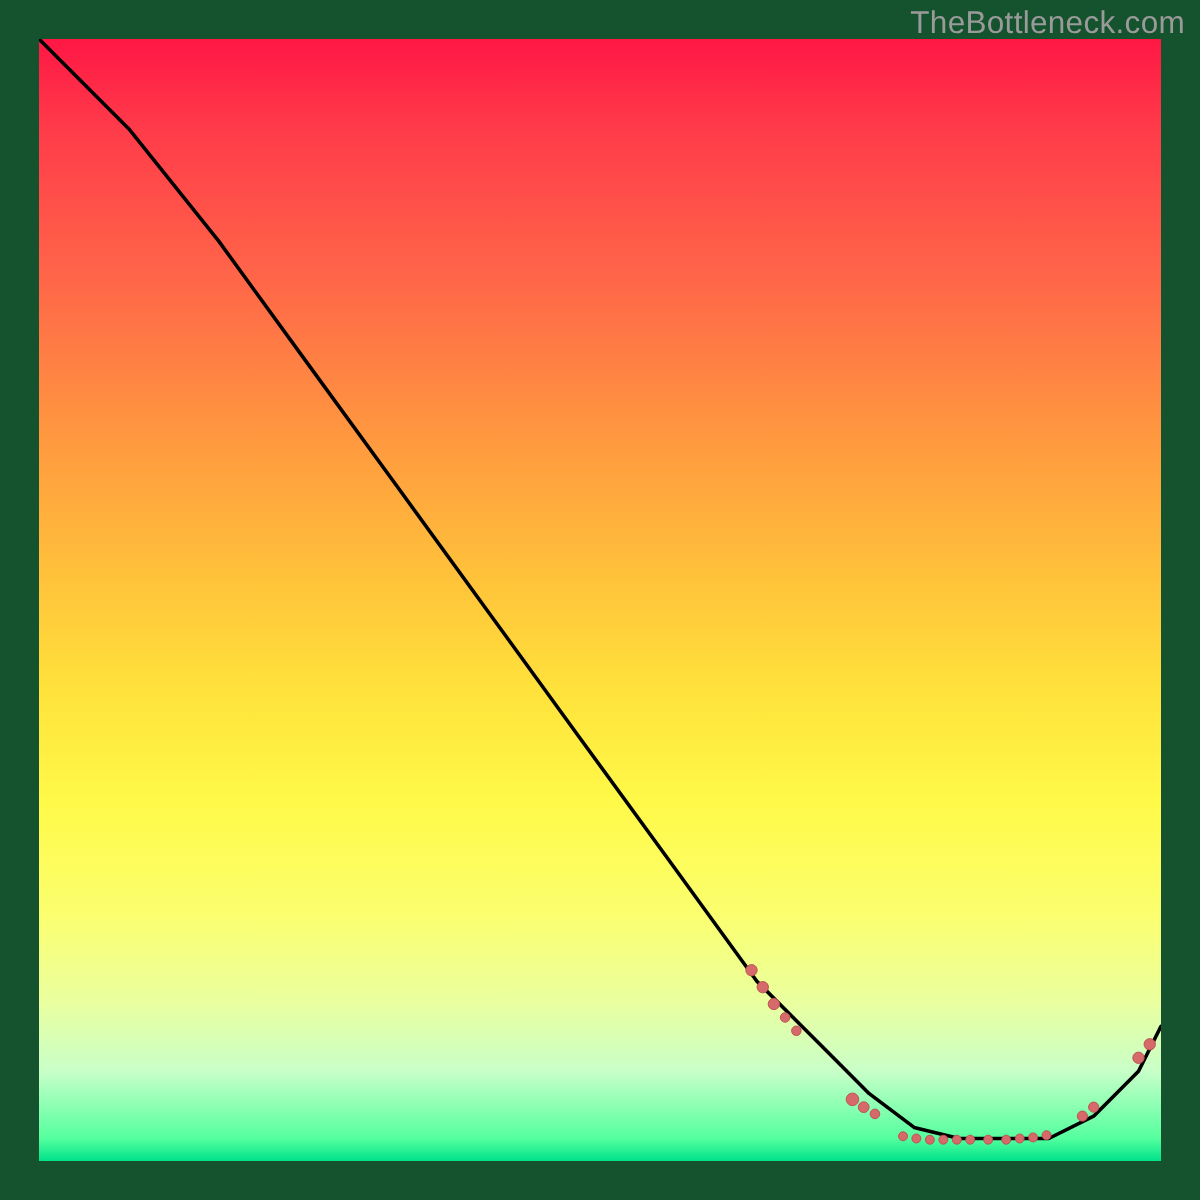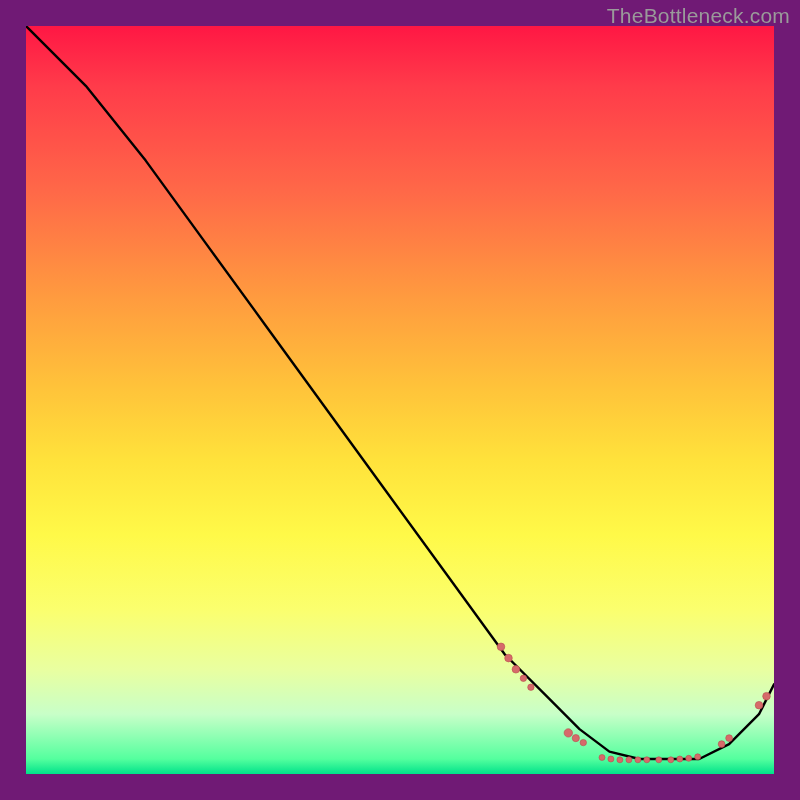--- a/index.html
+++ b/index.html
@@ -8,21 +8,21 @@
     width: 800px;
     height: 800px;
     background: #000;
     overflow: hidden;
     font-family: Arial, Helvetica, sans-serif;
   }
   .stage {
     position: relative;
     width: 800px;
     height: 800px;
-    background: #701a75;
+    background: #14532d;
   }
   .plot {
     position: absolute;
     left: 26px;
     top: 26px;
     width: 748px;
     height: 748px;
     background: linear-gradient(
       to bottom,
       #ff1744 0%,

